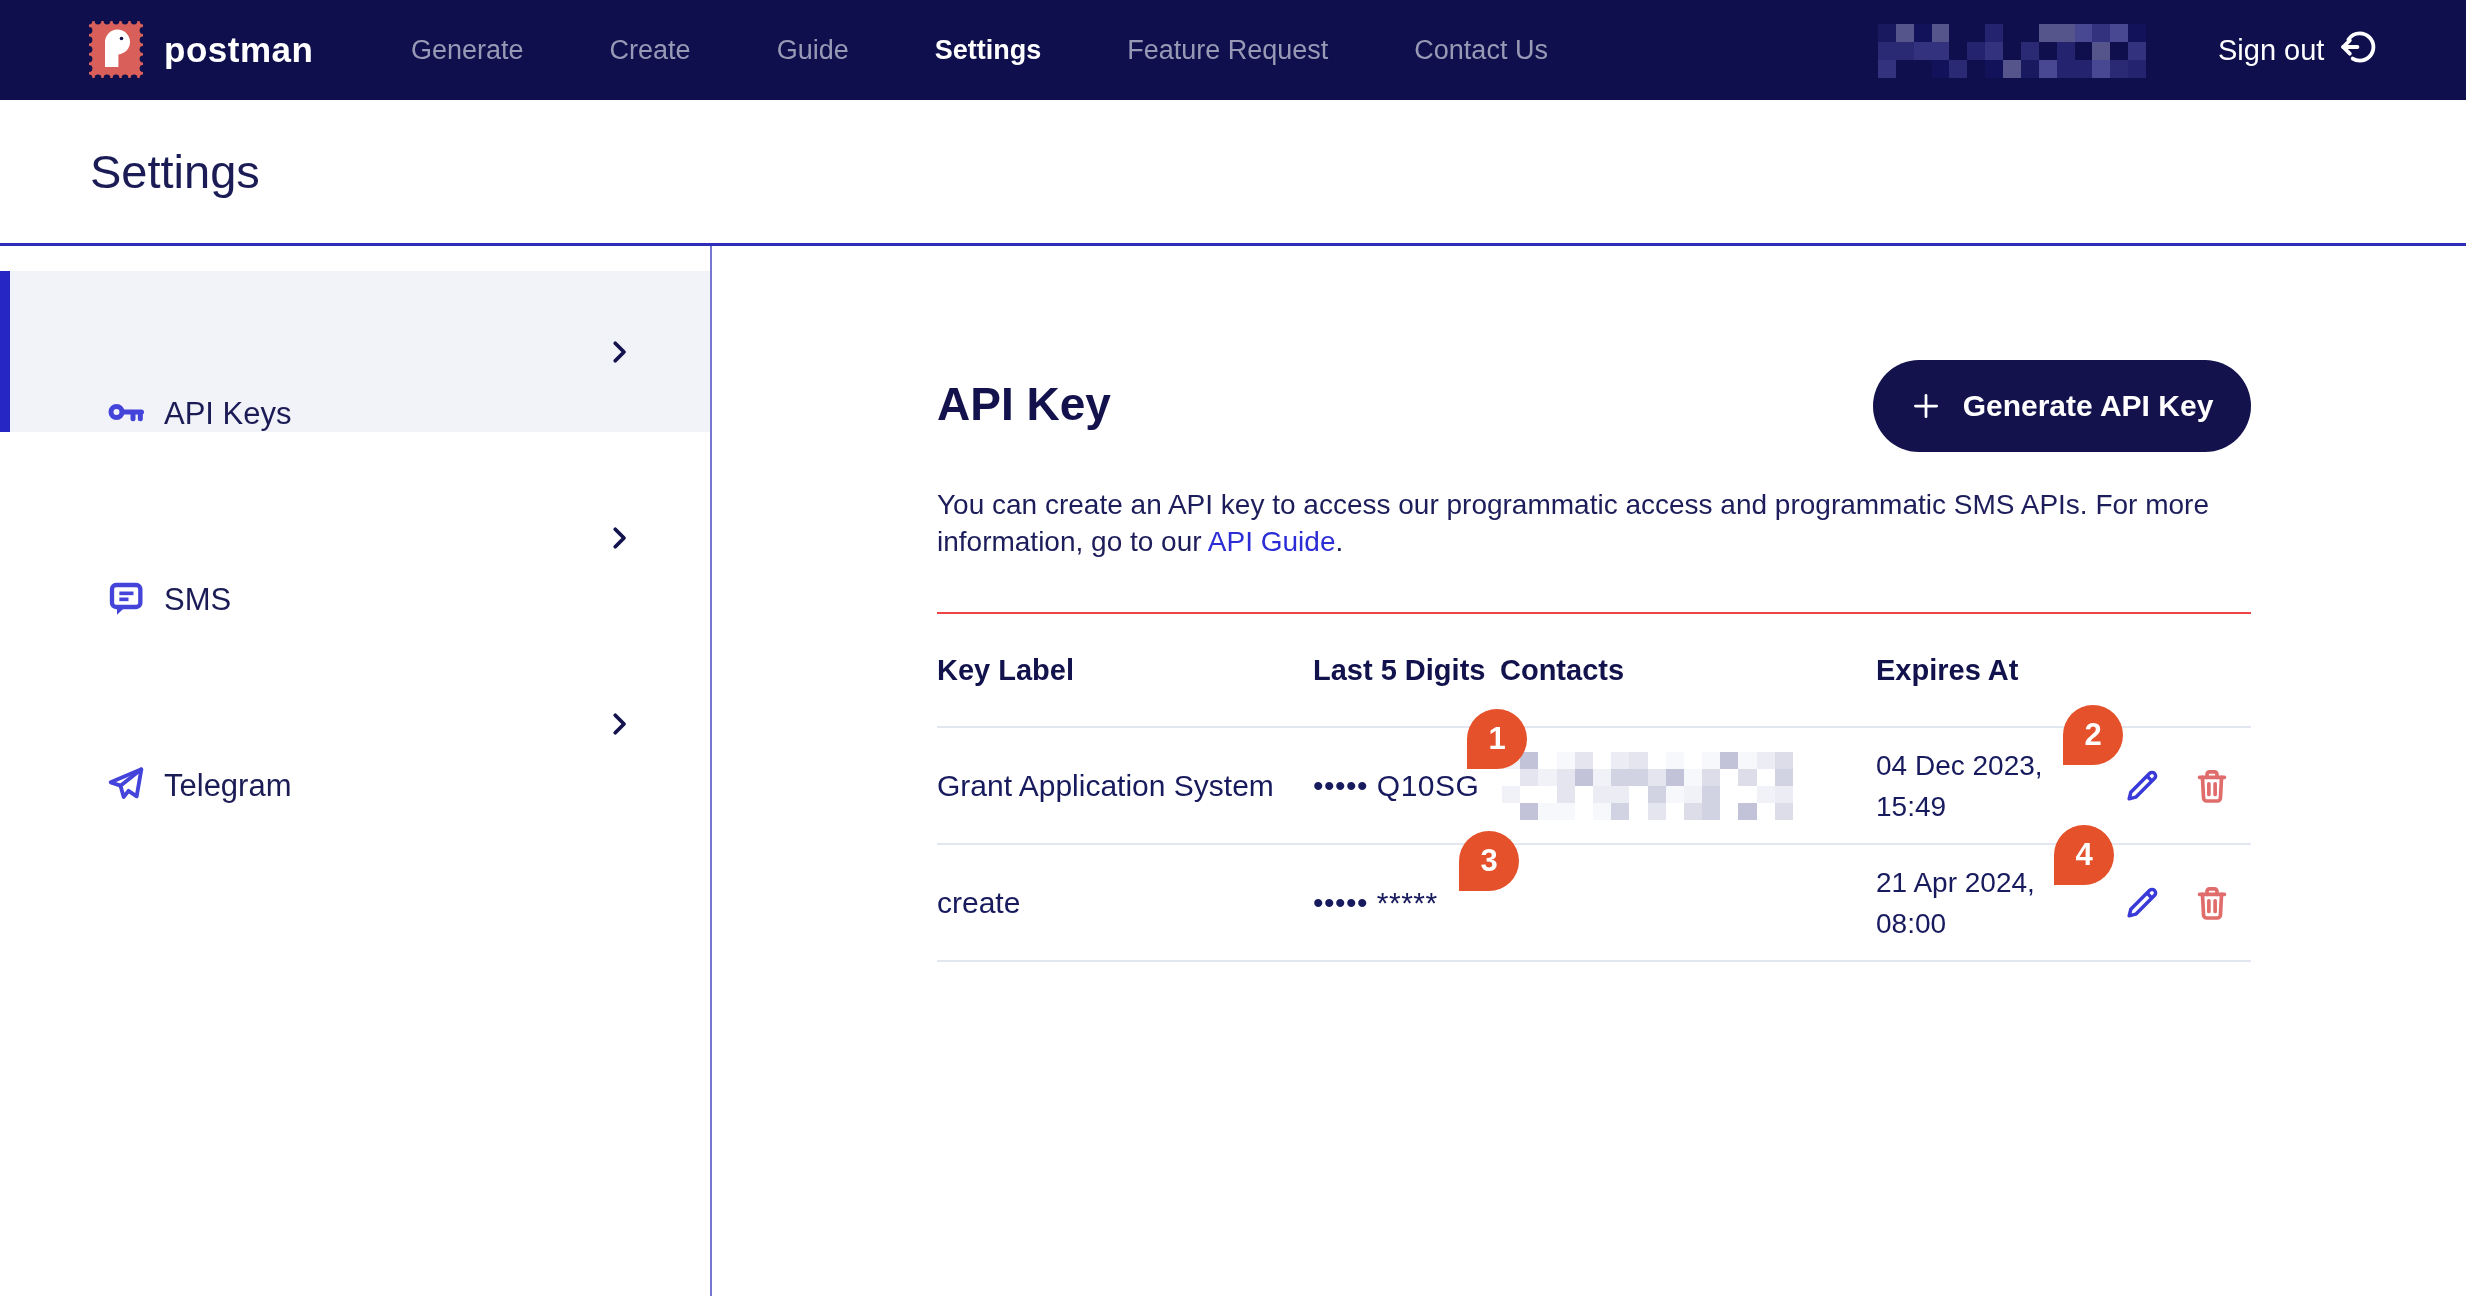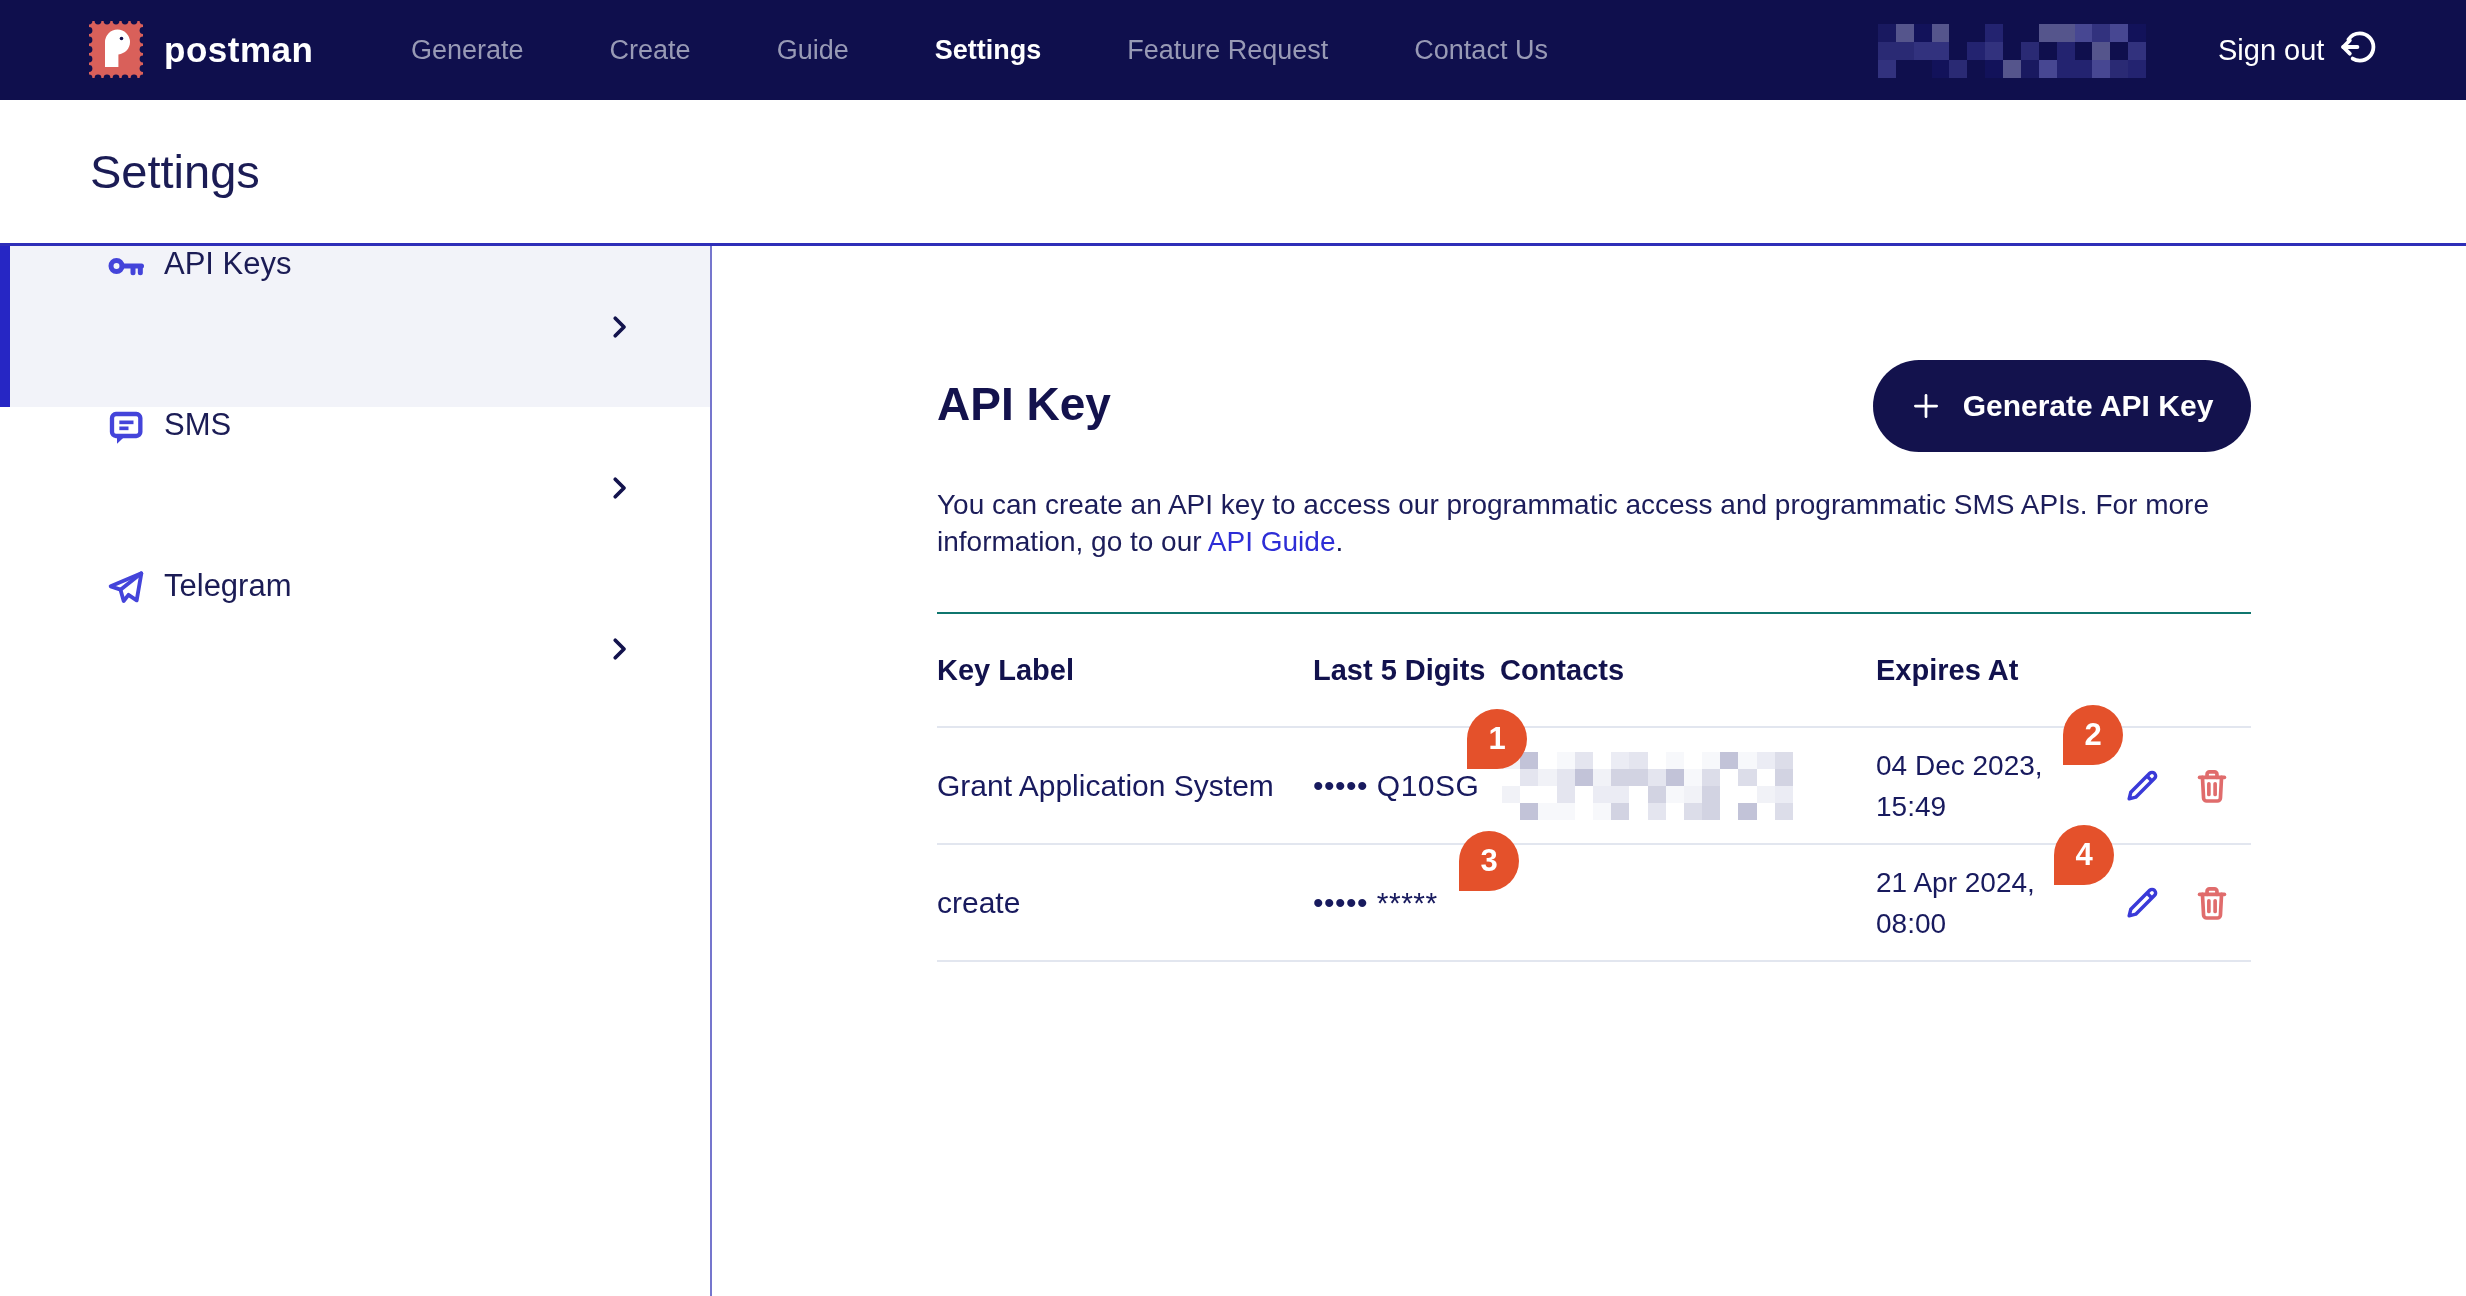--- a/index.html
+++ b/index.html
@@ -21,40 +21,40 @@
   .signout { position:absolute; left:2218px; top:0; height:100px; display:flex; align-items:center; gap:16px;
              color:#ffffff; font-size:29px; cursor:pointer; }
 
   
   .page-title { position:absolute; left:90px; top:144px; font-size:47px; font-weight:300; color:#1b1c55; }
   .blue-line { position:absolute; left:0; top:243px; width:2466px; height:3px; background:#2e2eb8; z-index:6; }
 
   
   .sidebar { position:absolute; left:0; top:246px; width:710px; bottom:0; background:#ffffff; }
   .v-divider { position:absolute; left:710px; top:246px; bottom:0; width:2px; background:#7576cd; }
-  .side-item { position:relative; height:161px; display:flex; align-items:flex-start; padding-left:106px; cursor:pointer; }
+  .side-item { position:relative; height:161px; display:flex; align-items:flex-end; padding-left:106px; cursor:pointer;margin-top:25px; }
   .side-item.active { background:#f2f3f9; }
   .side-item.active::before { content:""; position:absolute; left:0; top:0; bottom:0; width:10px; background:#2626c4; }
   .side-icon { width:40px; height:40px; flex:0 0 auto; color:#4444da; }
   .side-label { margin-left:18px; font-size:31px; color:#1b1c55; font-weight:500; }
   .side-chevron { position:absolute; left:604px; top:50%; transform:translateY(-50%); width:30px; height:30px; color:#13134d; }
 
   
   .main-title { position:absolute; left:937px; top:377px; font-size:46px; font-weight:700; color:#13124d; }
   .gen-btn { position:absolute; left:1873px; top:360px; width:378px; height:92px; border-radius:46px;
              background:#13124d; color:#ffffff; border:none; display:flex; align-items:center; justify-content:center;
              gap:22px; font-size:30px; font-weight:600; font-family:inherit; cursor:pointer; }
   .plus-icon { width:30px; height:30px; }
   .description { position:absolute; left:937px; top:486px; width:1400px; font-size:28px; line-height:37px; color:#1c1d5a; }
   .api-link { color:#2d2dd6; text-decoration:none; cursor:pointer; }
 
   
   .table { position:absolute; left:937px; top:612px; width:1314px; z-index:1; }
   .t-row { display:grid; grid-template-columns:376px 187px 376px 200px 175px; align-items:center; }
-  .t-head { height:116px; border-top:2px solid #0f766e; border-bottom:2px solid #e2e6ef; }
+  .t-head { height:116px; border-top:2px solid #ef4444; border-bottom:2px solid #e2e6ef; }
   .t-head .cell { font-size:29px; font-weight:700; color:#12124d; }
   .t-body-row { height:117px; border-bottom:2px solid #e2e6ef; }
   .cell { font-size:30px; color:#181a5e; }
   .cell-last5 { letter-spacing:.5px; }
   .cell-expires { white-space:pre-line; font-size:28px; line-height:41px; }
   .contacts-blur { width:291px; height:68px; margin-left:2px; }
   .cell-actions { display:flex; align-items:center; gap:26px; padding-left:44px; }
   .icon-btn { background:none; border:none; padding:0; width:44px; height:44px; cursor:pointer; }
   .icon-btn svg { width:44px; height:44px; display:block; }
 

